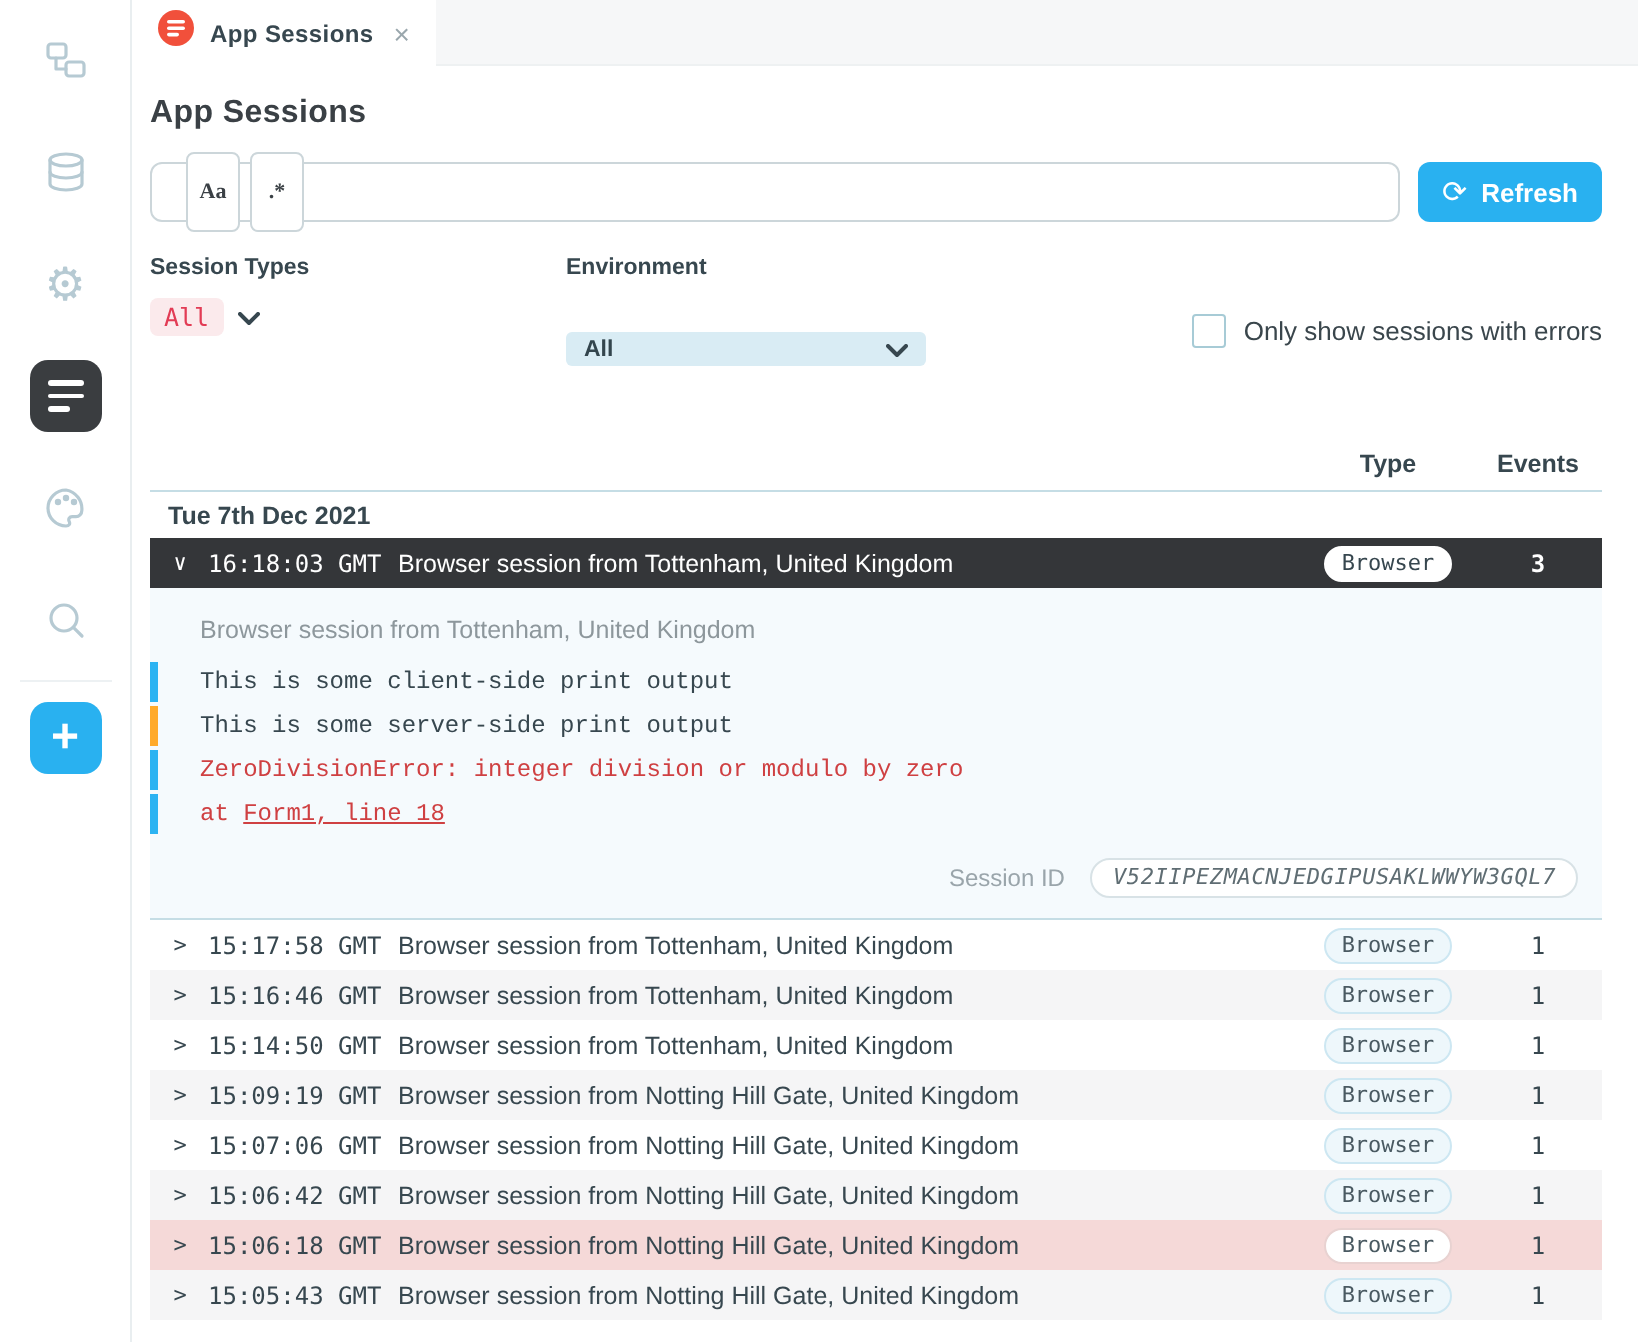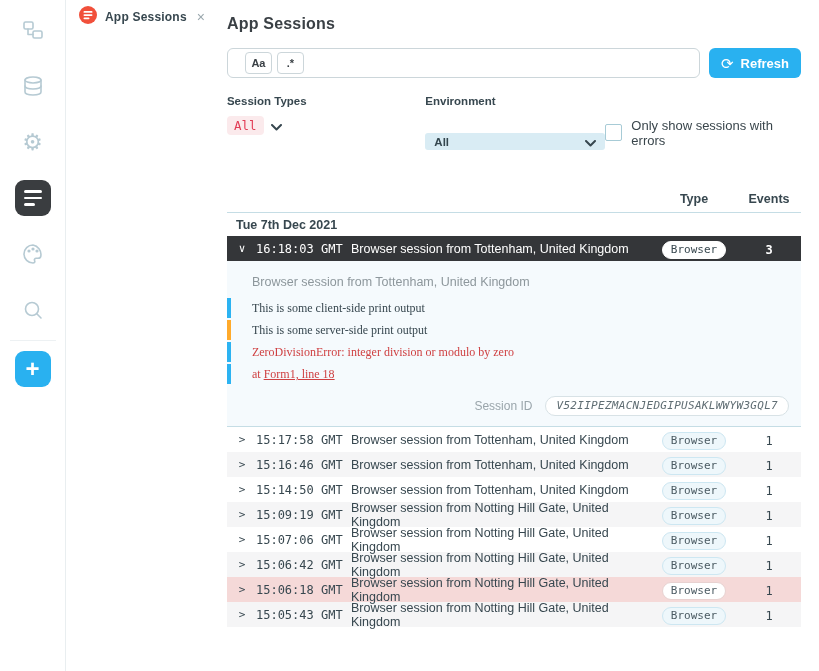--- a/index.html
+++ b/index.html
@@ -15,40 +15,40 @@
   .sb-item svg { stroke:#b6cad3; fill:none; stroke-width:1.6; stroke-linecap:round; stroke-linejoin:round; }
   .sb-item.gear { font-size:23px; line-height:1; }
   .sb-active { background:#3a3d40; border-radius:9px; flex-direction:column; justify-content:center; gap:4px; }
   .sb-active i { display:block; height:2.5px; border-radius:2px; background:#fff; }
   .sb-active i:nth-child(1){ width:18px; } .sb-active i:nth-child(2){ width:18px; }
   .sb-active i:nth-child(3){ width:11px; margin-right:7px; }
   .sb-divider { width:46px; height:1px; background:#edf1f3; margin:-8px 0 10px; }
   .sb-plus { background:#29b1f0; border-radius:9px; color:#fff; font-size:24px; font-weight:bold; }
 
   
-  .main { flex:1; display:flex; flex-direction:row; }
+  .main { flex:1; display:flex; flex-direction:column; }
   .tabbar { height:33px; background:#f6f7f8; display:flex; border-bottom:1px solid #eef1f2; flex:none; }
   .tab { background:#fff; height:33px; display:flex; align-items:center; padding:0 13px;
     gap:8px; cursor:pointer; }
   .tab-label { font-size:12px; font-weight:bold; color:#37474f; letter-spacing:.2px; }
   .tab-close { color:#9aa7ad; font-size:14px; margin-left:2px; cursor:pointer; }
 
   .content { padding:15px 18px 0 9px; flex:1; overflow:hidden; }
   .page-title { font-size:16px; font-weight:bold; color:#3a4045; letter-spacing:.2px; margin-bottom:15px; }
 
   
   .search-row { display:flex; gap:9px; margin-bottom:17px; }
   .search-box { flex:1; height:30px; border:1px solid #ccd6da; border-radius:6px;
     display:flex; align-items:center; padding:0 4px 0 12px; background:#fff; }
   .search-input { flex:1; border:none; outline:none; font-size:13px; color:#3a4045;
     font-family:"Liberation Sans", sans-serif; background:transparent; }
   .search-input::placeholder { color:#a9bcc6; }
-  .mini-btn { border:1px solid #ccd6da; border-radius:4px; height:22px; min-width:27px;
+  .mini-btn { border:1px solid #ccd6da; border-radius:4px; height:40px; min-width:27px;
     background:#fff; display:flex; align-items:center; justify-content:center;
-    font-size:11px; font-weight:bold; color:#3a4045; margin-left:5px; cursor:pointer; }
+    font-size:11px; font-weight:bold; color:#3a4045; margin-left:5px; cursor:pointer;font-family:Liberation Serif, serif; }
   .refresh-btn { width:92px; height:30px; background:#29b1f0; border:none; border-radius:6px;
     color:#fff; font-weight:bold; font-size:13px; display:flex; align-items:center;
     justify-content:center; gap:7px; cursor:pointer; font-family:"Liberation Sans", sans-serif; }
   .refresh-icon { font-size:15px; line-height:1; font-weight:normal; }
 
   
   .filters { display:flex; margin-bottom:0;justify-content:center; }
   .fgroup { display:flex; flex-direction:column; }
   .fgroup-types { width:208px; }
   .fgroup-env { flex:1;gap:17px; }
@@ -89,21 +89,21 @@
   .session-row.error .badge { background:#fff; border-color:#e8d2d1; }
   .session-row.expanded .chev, .session-row.expanded .rtime,
   .session-row.expanded .rtitle { color:#fff; }
   .session-row.expanded .badge { background:#fff; border-color:#fff; color:#37474f; }
   .revents { font-family:"DejaVu Sans Mono", monospace; font-size:12px; color:#37474f; }
   .session-row.expanded .revents { color:#fff; font-weight:bold; }
 
   
   .exp-panel { background:#f5fafd; border-bottom:1px solid #c5dde5; padding-top:6px; }
   .exp-title { color:#8d979c; font-size:12.5px; padding:8px 0 9px 25px; }
-  .log-line { font-family:Liberation Serif, serif; font-size:12px; color:#37474f;
+  .log-line { font-family:Liberation Mono, monospace; font-size:12px; color:#37474f;
     height:20px; line-height:20px; margin-bottom:2px; border-left:4px solid transparent;
     padding-left:21px; white-space:pre; }
   .log-line.client-print, .log-line.error { border-left-color:#2cb3f2; }
   .log-line.server-print { border-left-color:#ffaa2b; }
   .log-line.error { color:#cf4042; }
   .log-link { text-decoration:underline; color:inherit; cursor:pointer; }
   .sid-row { display:flex; justify-content:flex-end; align-items:center; gap:13px;
     padding:10px 12px 10px; }
   .sid-label { color:#9aa5ab; font-size:12px; }
   .sid-pill { background:#fff; border:1px solid #d8e2e6; border-radius:11px; padding:2px 10px 3px;

